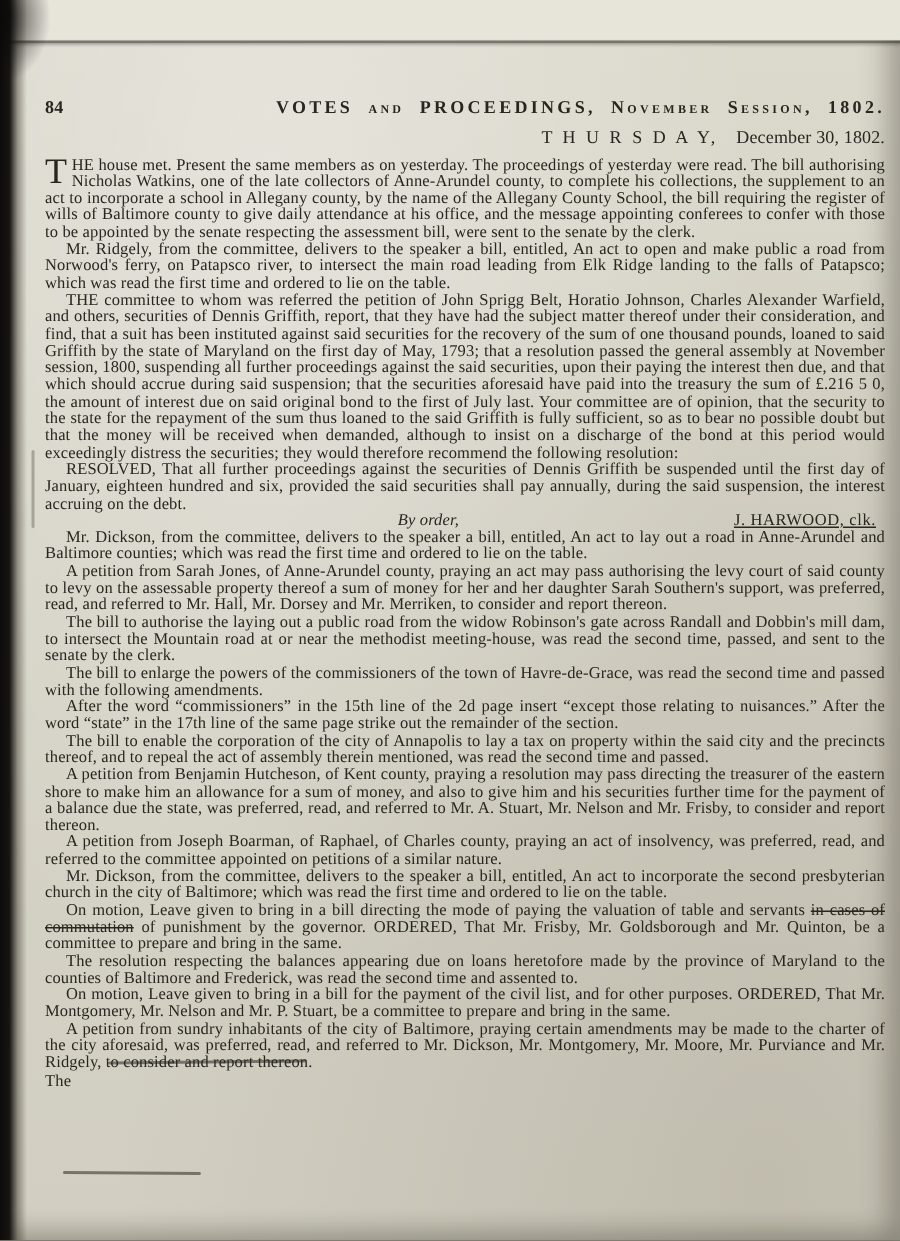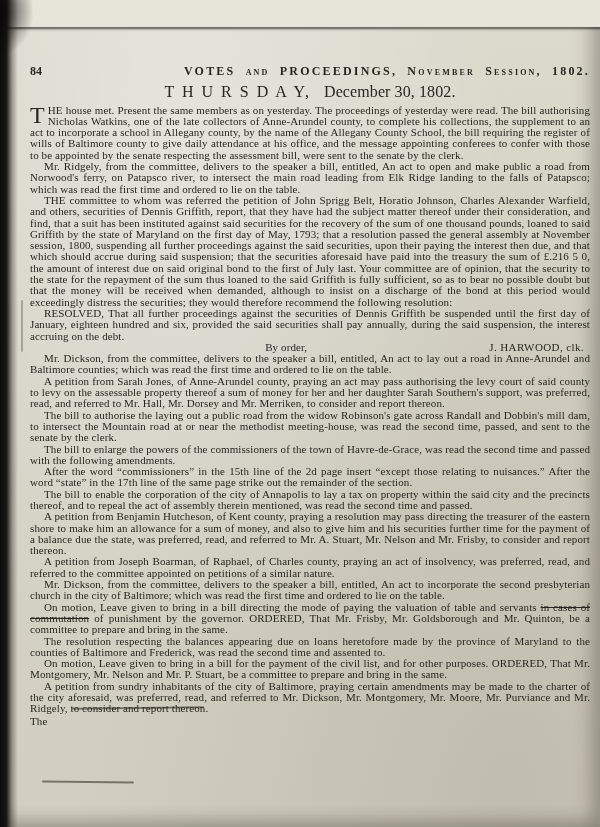--- a/index.html
+++ b/index.html
@@ -55,37 +55,37 @@
   }
   .pagenum { font-size:12px; }
   .header-title {
     flex:1; text-align:right;
     font-size:12px;
     font-variant:small-caps;
     letter-spacing:2.2px;
     word-spacing:5px;
   }
   .day-row {
-    text-align:center;
+    text-align:right;
     margin:0 0 7px 0;
-    font-size:16px;
+    font-size:12px;
   }
   .day-name { letter-spacing:2px; }
   .day-date { margin-left:9px; }
 
   .para { margin:0; text-indent:14px; }
   .para.drop { text-indent:0; }
   .dropcap {
     float:left;
     font-size:24px; line-height:19px;
     padding:1px 3px 0 0;
   }
   .by-order { display:flex; margin:0; }
-  .by-order .label { margin-left:42%; }
-  .by-order .sig { margin-left:auto; padding-right:6px; letter-spacing:0.4px; }
+  .by-order .label { margin-left:42%; font-style:italic; }
+  .by-order .sig { margin-left:auto; padding-right:6px; letter-spacing:0.4px;text-decoration:underline; }
   .struck { text-decoration:line-through; text-decoration-thickness:1.2px; }
   .catchword { margin:1px 0 16px 0; padding-right:14px; }
 </style>
 </head>
 <body>
 
 <div class="page">
   <div class="top-strip"></div>
   <div class="top-line"></div>
   <div class="binding"></div>

